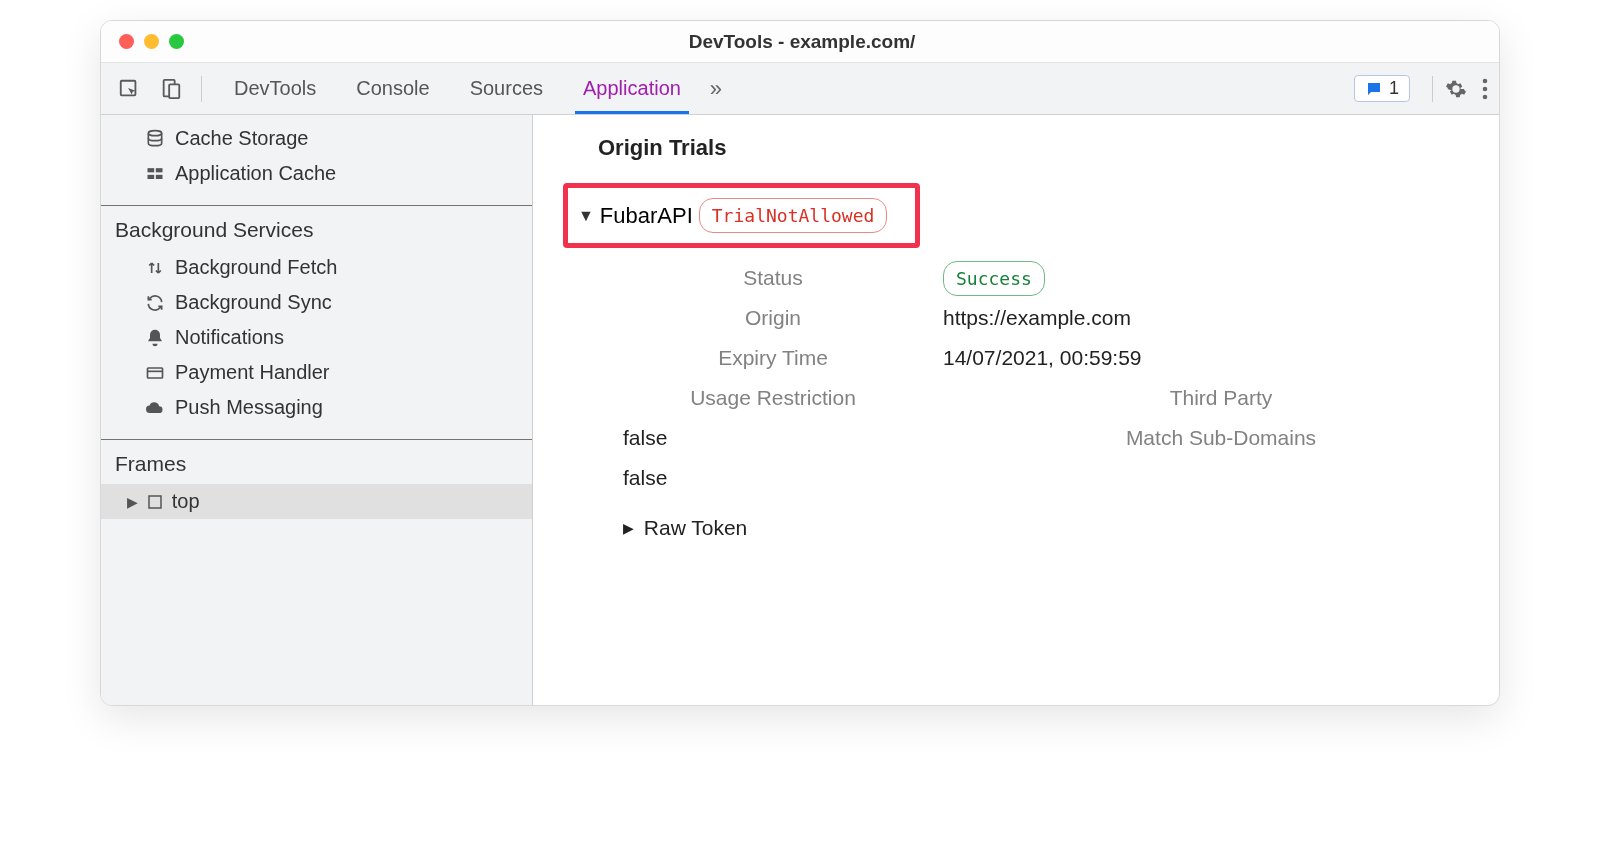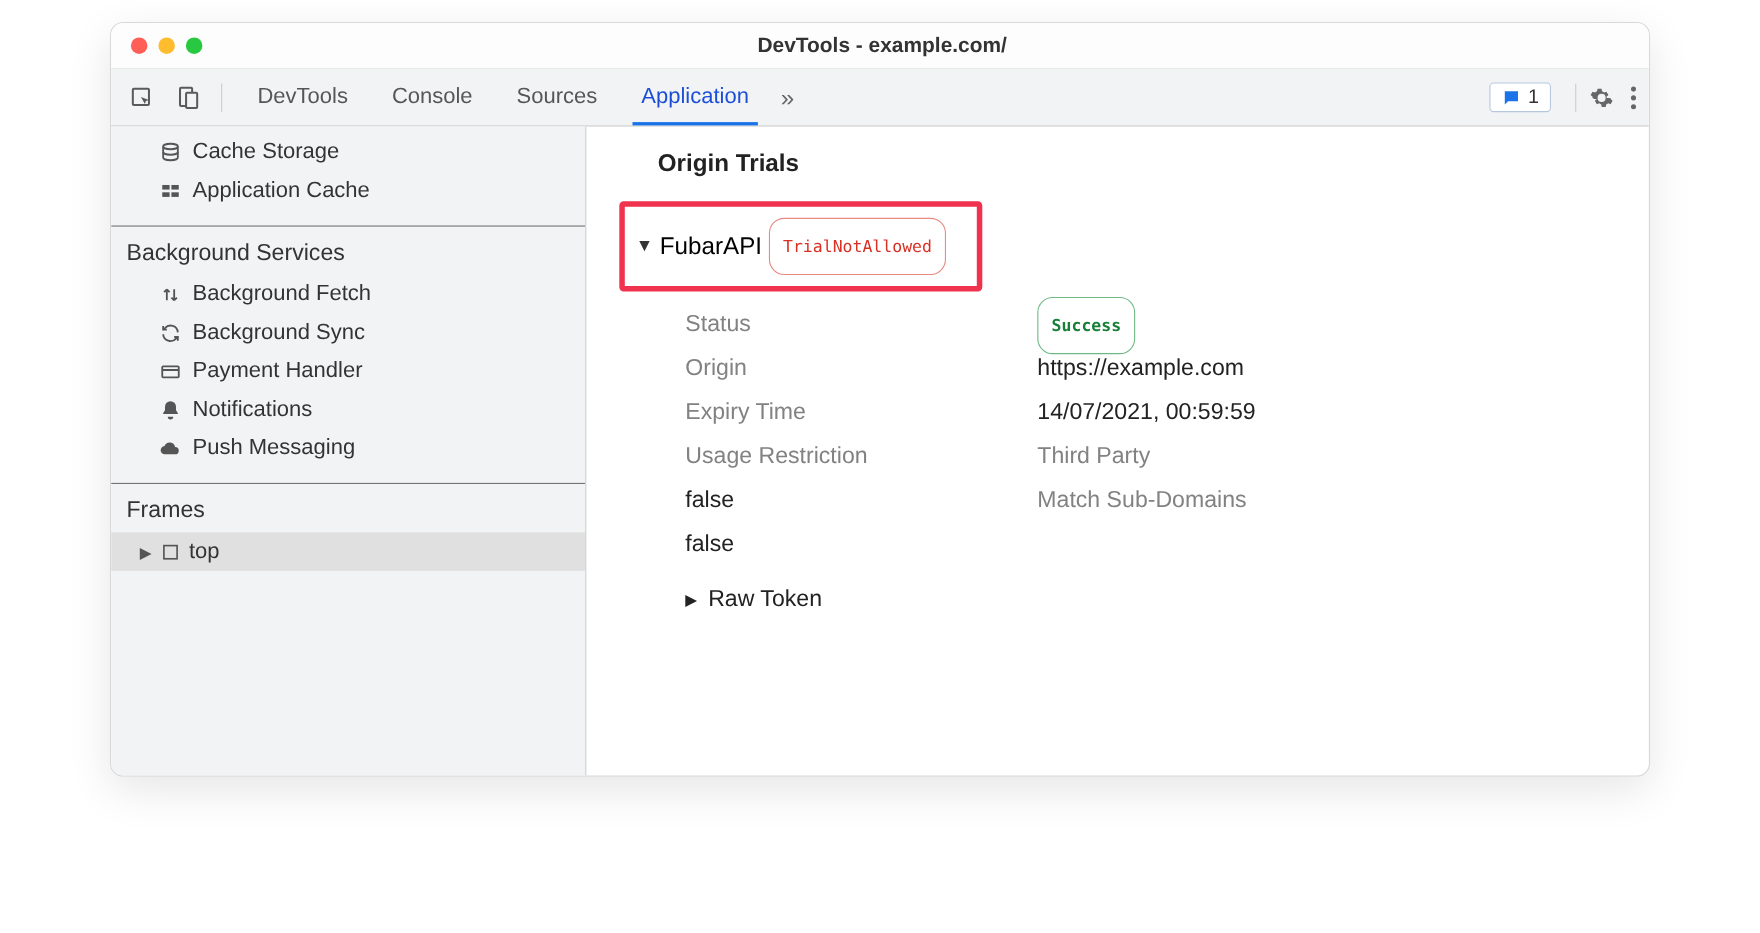--- a/index.html
+++ b/index.html
@@ -67,21 +67,21 @@
   .tabs { display:flex; align-items: stretch; height:100%; }
   .tab {
     padding: 0 20px;
     display:flex; align-items:center;
     font-size: 20px;
     color:#565656;
     cursor:pointer;
     position:relative;
   }
   .tab.active {
-    color:#1d4ed8;
+    color:#a21caf;
   }
   .tab.active::after {
     content:"";
     position:absolute;
     left:12px; right:12px; bottom:0;
     height:3px; background:#1a73e8;
   }
   .chev-more { width:30px; display:flex; align-items:center; justify-content:center; color:#666; font-size:22px; }
   .toolbar-spacer { flex:1; }
   .issue-badge {
@@ -135,37 +135,37 @@
     padding: 10px 28px 10px 10px;
     margin-bottom:18px;
   }
   .trial-row {
     display:flex; align-items:center; gap:6px;
     font-size:22px;
   }
   .trial-row .tri { font-size:16px; color:#333; }
   .pill {
     font-family: ui-monospace, SFMono-Regular, Menlo, Consolas, monospace;
-    font-size:15px;
+    font-size:18px;
     border:1px solid;
     border-radius:14px;
-    padding: 16px 12px;
+    padding: 6px 12px;
   }
   .pill.red { color:#d93025; border-color:#e78a83; }
-  .pill.green { color:#188038; border-color:#6fb985;font-weight:bold; }
+  .pill.green { color:#188038; border-color:#6fb985; }
   .detail-grid {
     display:grid;
     grid-template-columns: 300px auto;
     row-gap: 16px;
     column-gap: 20px;
     align-items:center;
     margin-left: 60px;
     font-size:21px;
   }
-  .detail-grid .label { color:#828282; text-align:left; }
+  .detail-grid .label { color:#828282; text-align:center; }
   .detail-grid .val { color:#222; }
   .raw-token {
     display:flex; align-items:center; gap:10px;
     margin-left: 60px; margin-top:26px;
     font-size:21px; color:#222; cursor:pointer;
   }
   .raw-token .tri { font-size:14px; }
   svg { display:block; }
 </style>
 </head>
@@ -273,34 +273,34 @@
               <path d="M20 11A8 8 0 006 6.3L4 8"></path>
               <path d="M4 4v4h4"></path>
               <path d="M4 13a8 8 0 0014 4.7L20 16"></path>
               <path d="M20 20v-4h-4"></path>
             </svg>
         </span>
         <span>Background Sync</span>
       </div>
       <div class="side-item">
         <span class="icon">
+          <svg width="20" height="20" viewBox="0 0 24 24" fill="currentColor">
+              <path d="M12 2a6 6 0 00-6 6v4l-2 3v1h16v-1l-2-3V8a6 6 0 00-6-6zm0 20a3 3 0 003-3H9a3 3 0 003 3z"></path>
+            </svg>
+        </span>
+        <span>Notifications</span>
+      </div>
+      <div class="side-item">
+        <span class="icon">
           <svg width="20" height="20" viewBox="0 0 24 24" fill="none" stroke="currentColor" stroke-width="2">
               <rect x="3" y="6" width="18" height="12" rx="1"></rect>
               <path d="M3 10h18"></path>
             </svg>
         </span>
         <span>Payment Handler</span>
-      </div>
-      <div class="side-item">
-        <span class="icon">
-          <svg width="20" height="20" viewBox="0 0 24 24" fill="currentColor">
-              <path d="M12 2a6 6 0 00-6 6v4l-2 3v1h16v-1l-2-3V8a6 6 0 00-6-6zm0 20a3 3 0 003-3H9a3 3 0 003 3z"></path>
-            </svg>
-        </span>
-        <span>Notifications</span>
       </div>
       <div class="side-item">
         <span class="icon">
           <svg width="20" height="20" viewBox="0 0 24 24" fill="currentColor">
               <path d="M6 18h11a4 4 0 000-8 6 6 0 00-11.5-1A4.5 4.5 0 006 18z"></path>
             </svg>
         </span>
         <span>Push Messaging</span>
       </div>
 

